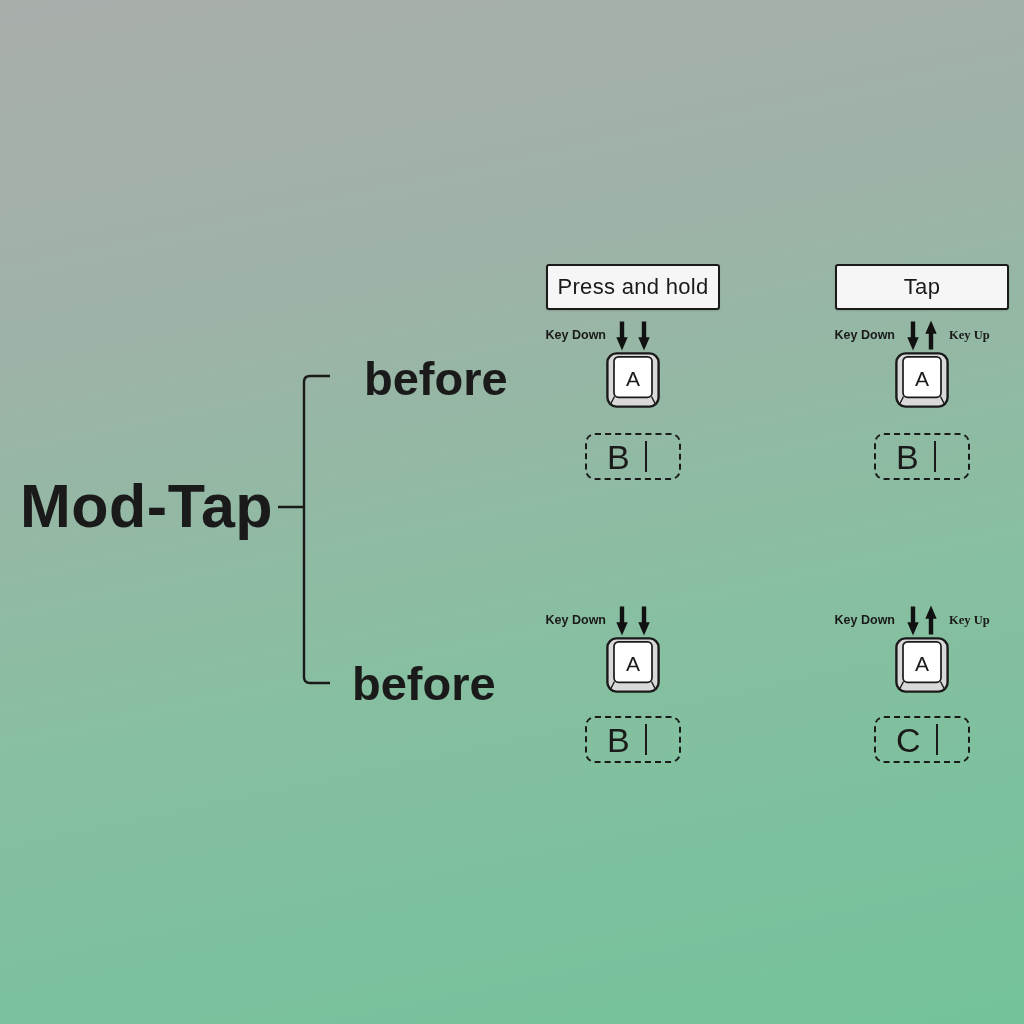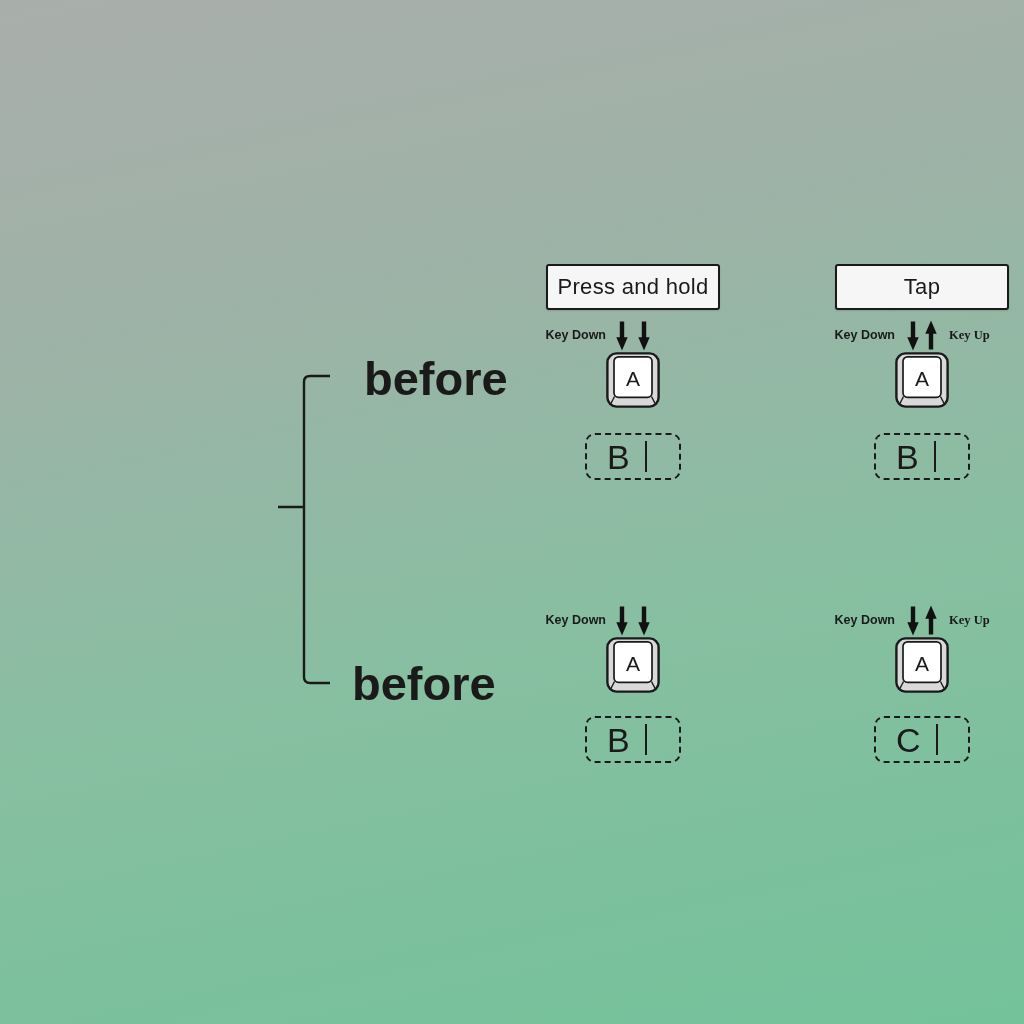--- a/index.html
+++ b/index.html
@@ -61,20 +61,21 @@
   .row-top .output-box    { top:169px; }
   .row-bottom .output-box { top:112px; }
   .output-letter { font-size:34px; font-weight:400; line-height:1; }
   .cursor-bar { width:2.5px; height:31px; background:#1a1a1a; margin-left:15px; }
 </style>
 </head>
 <body>
 
 <div class="canvas">
 
+  <div class="root-title">Mod-Tap</div>
 
   <svg class="bracket-svg" width="62" height="320" viewBox="0 0 62 320">
     <path d="M56 6 H36 Q30 6 30 12 V307 Q30 313 36 313 H56 M4 137 H30" fill="none" stroke="#1a1a1a" stroke-width="2.4"></path>
   </svg>
 
   <div class="branch-label branch-before">before</div>
   <div class="branch-label branch-after">before</div>
 
   <div class="scenario-col col-1 row-top">
     <div class="action-button">Press and hold</div>

